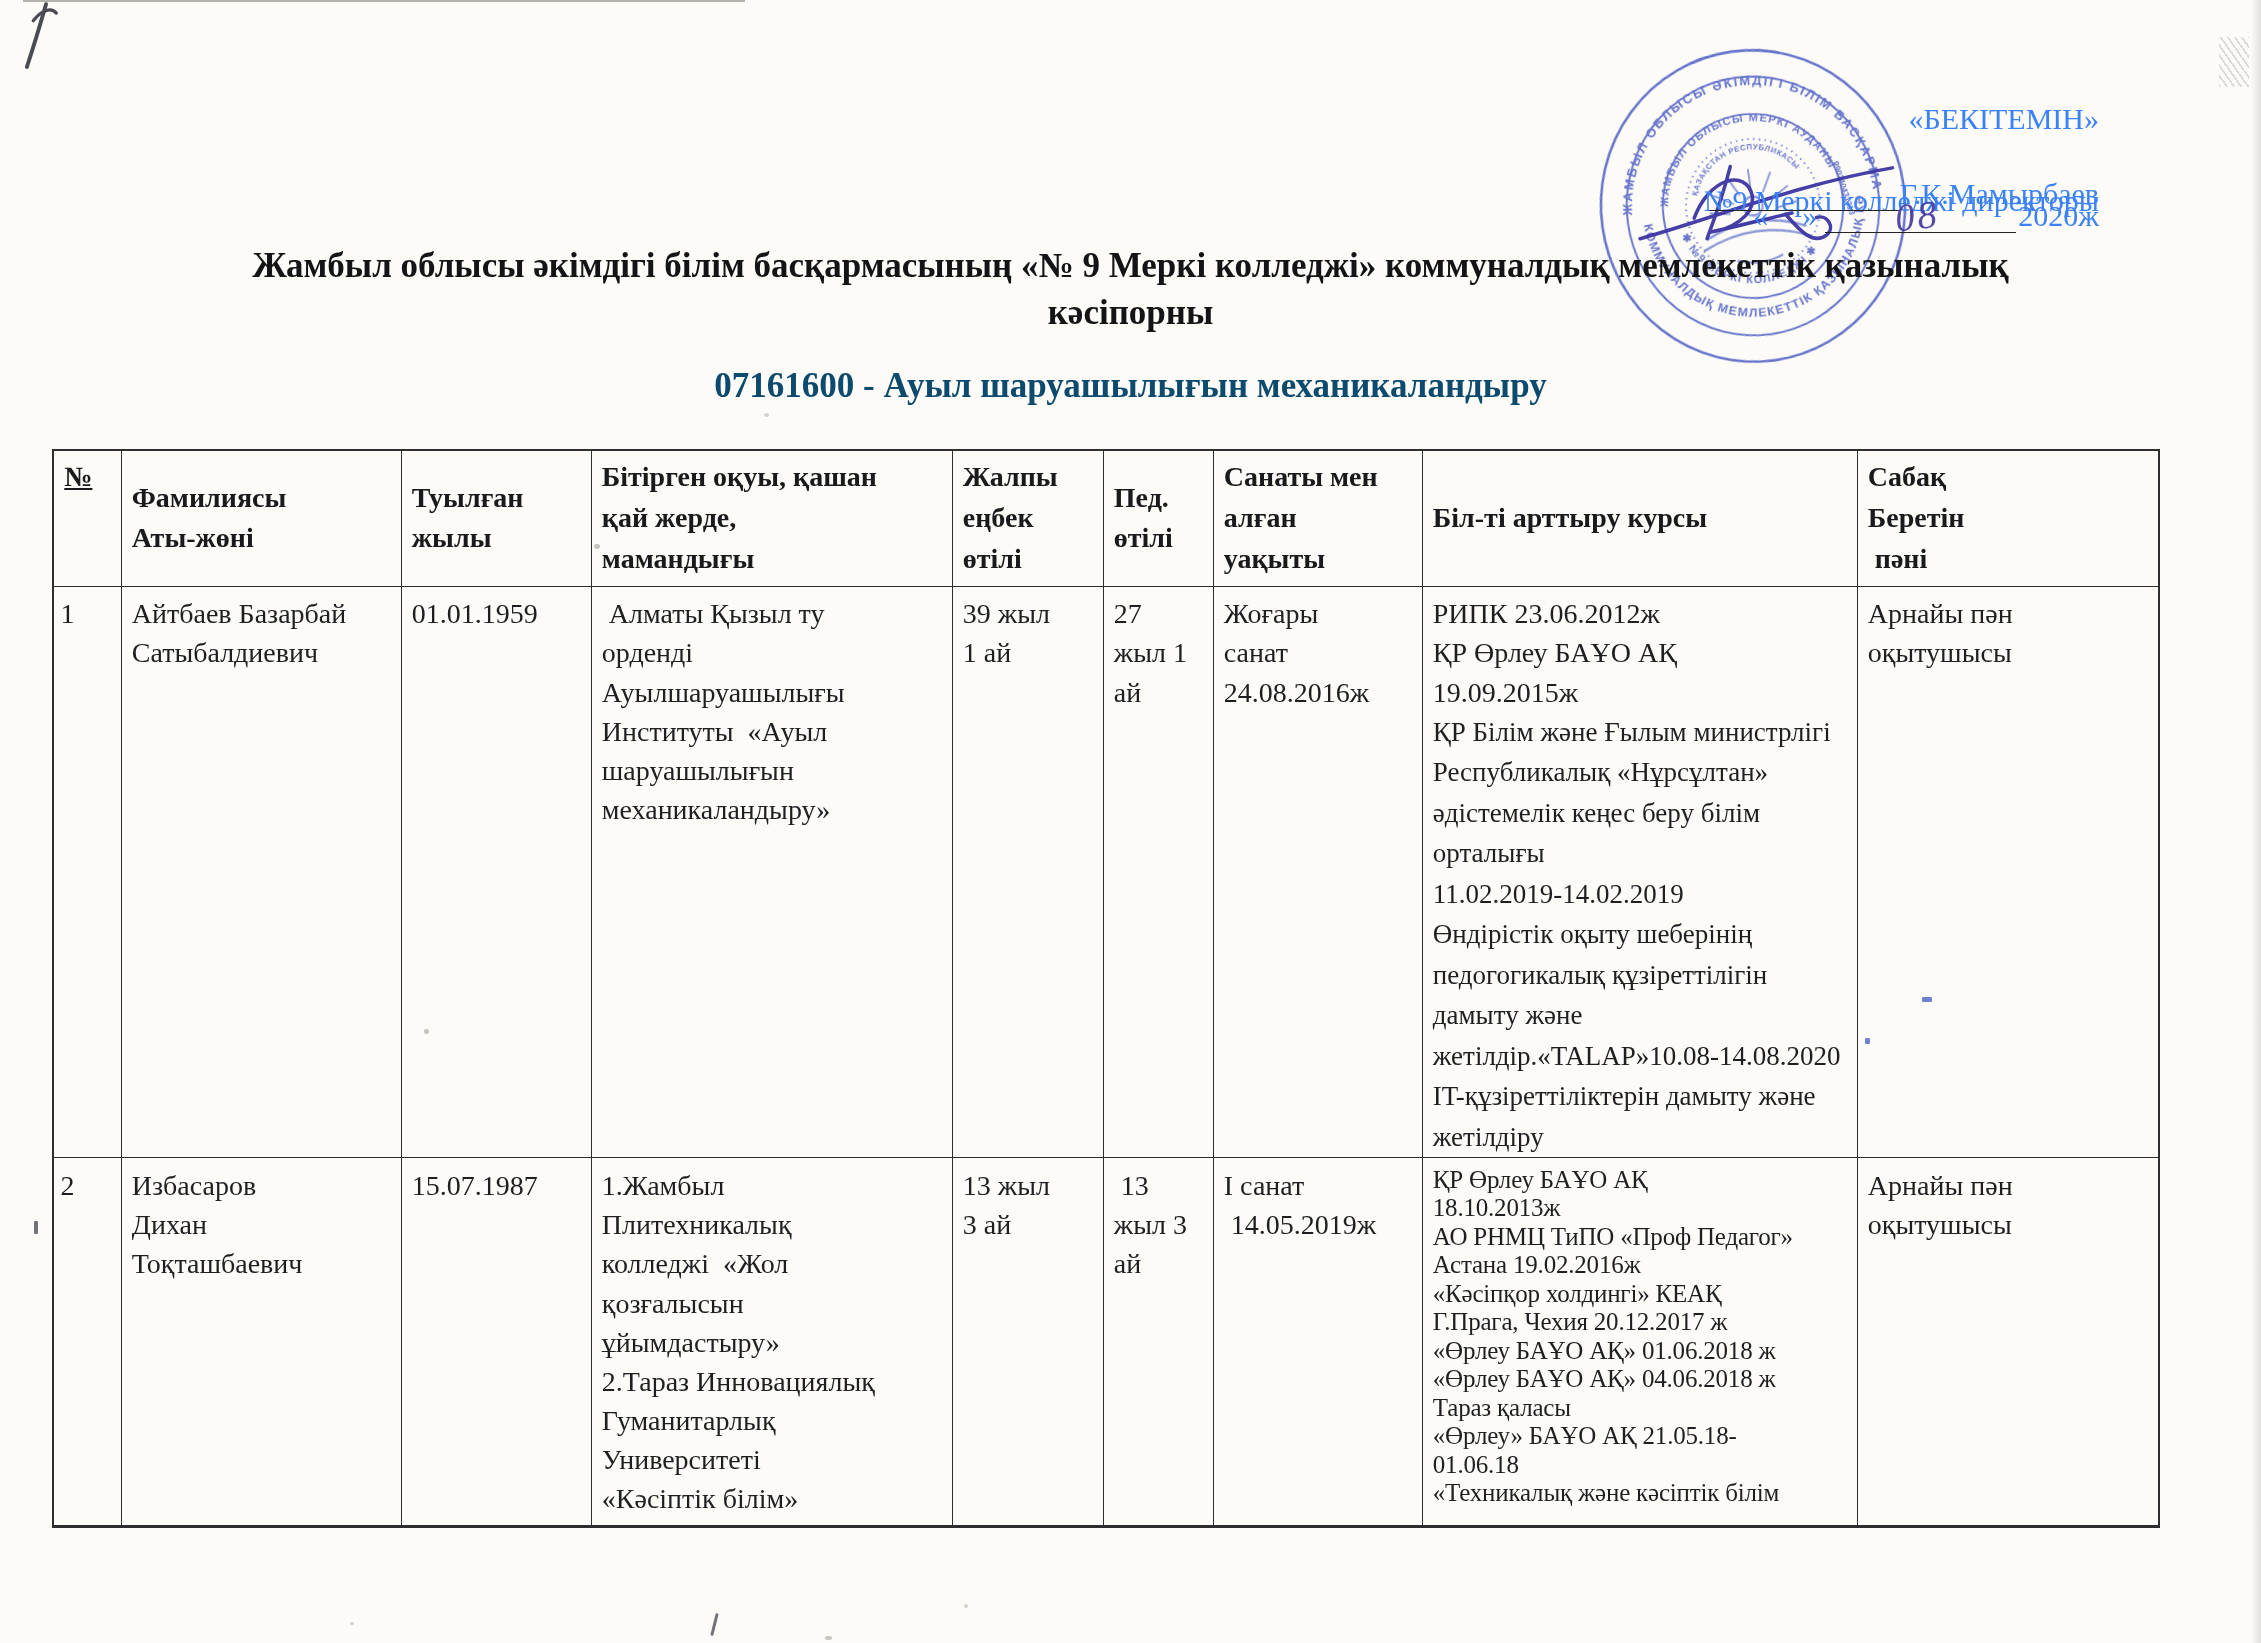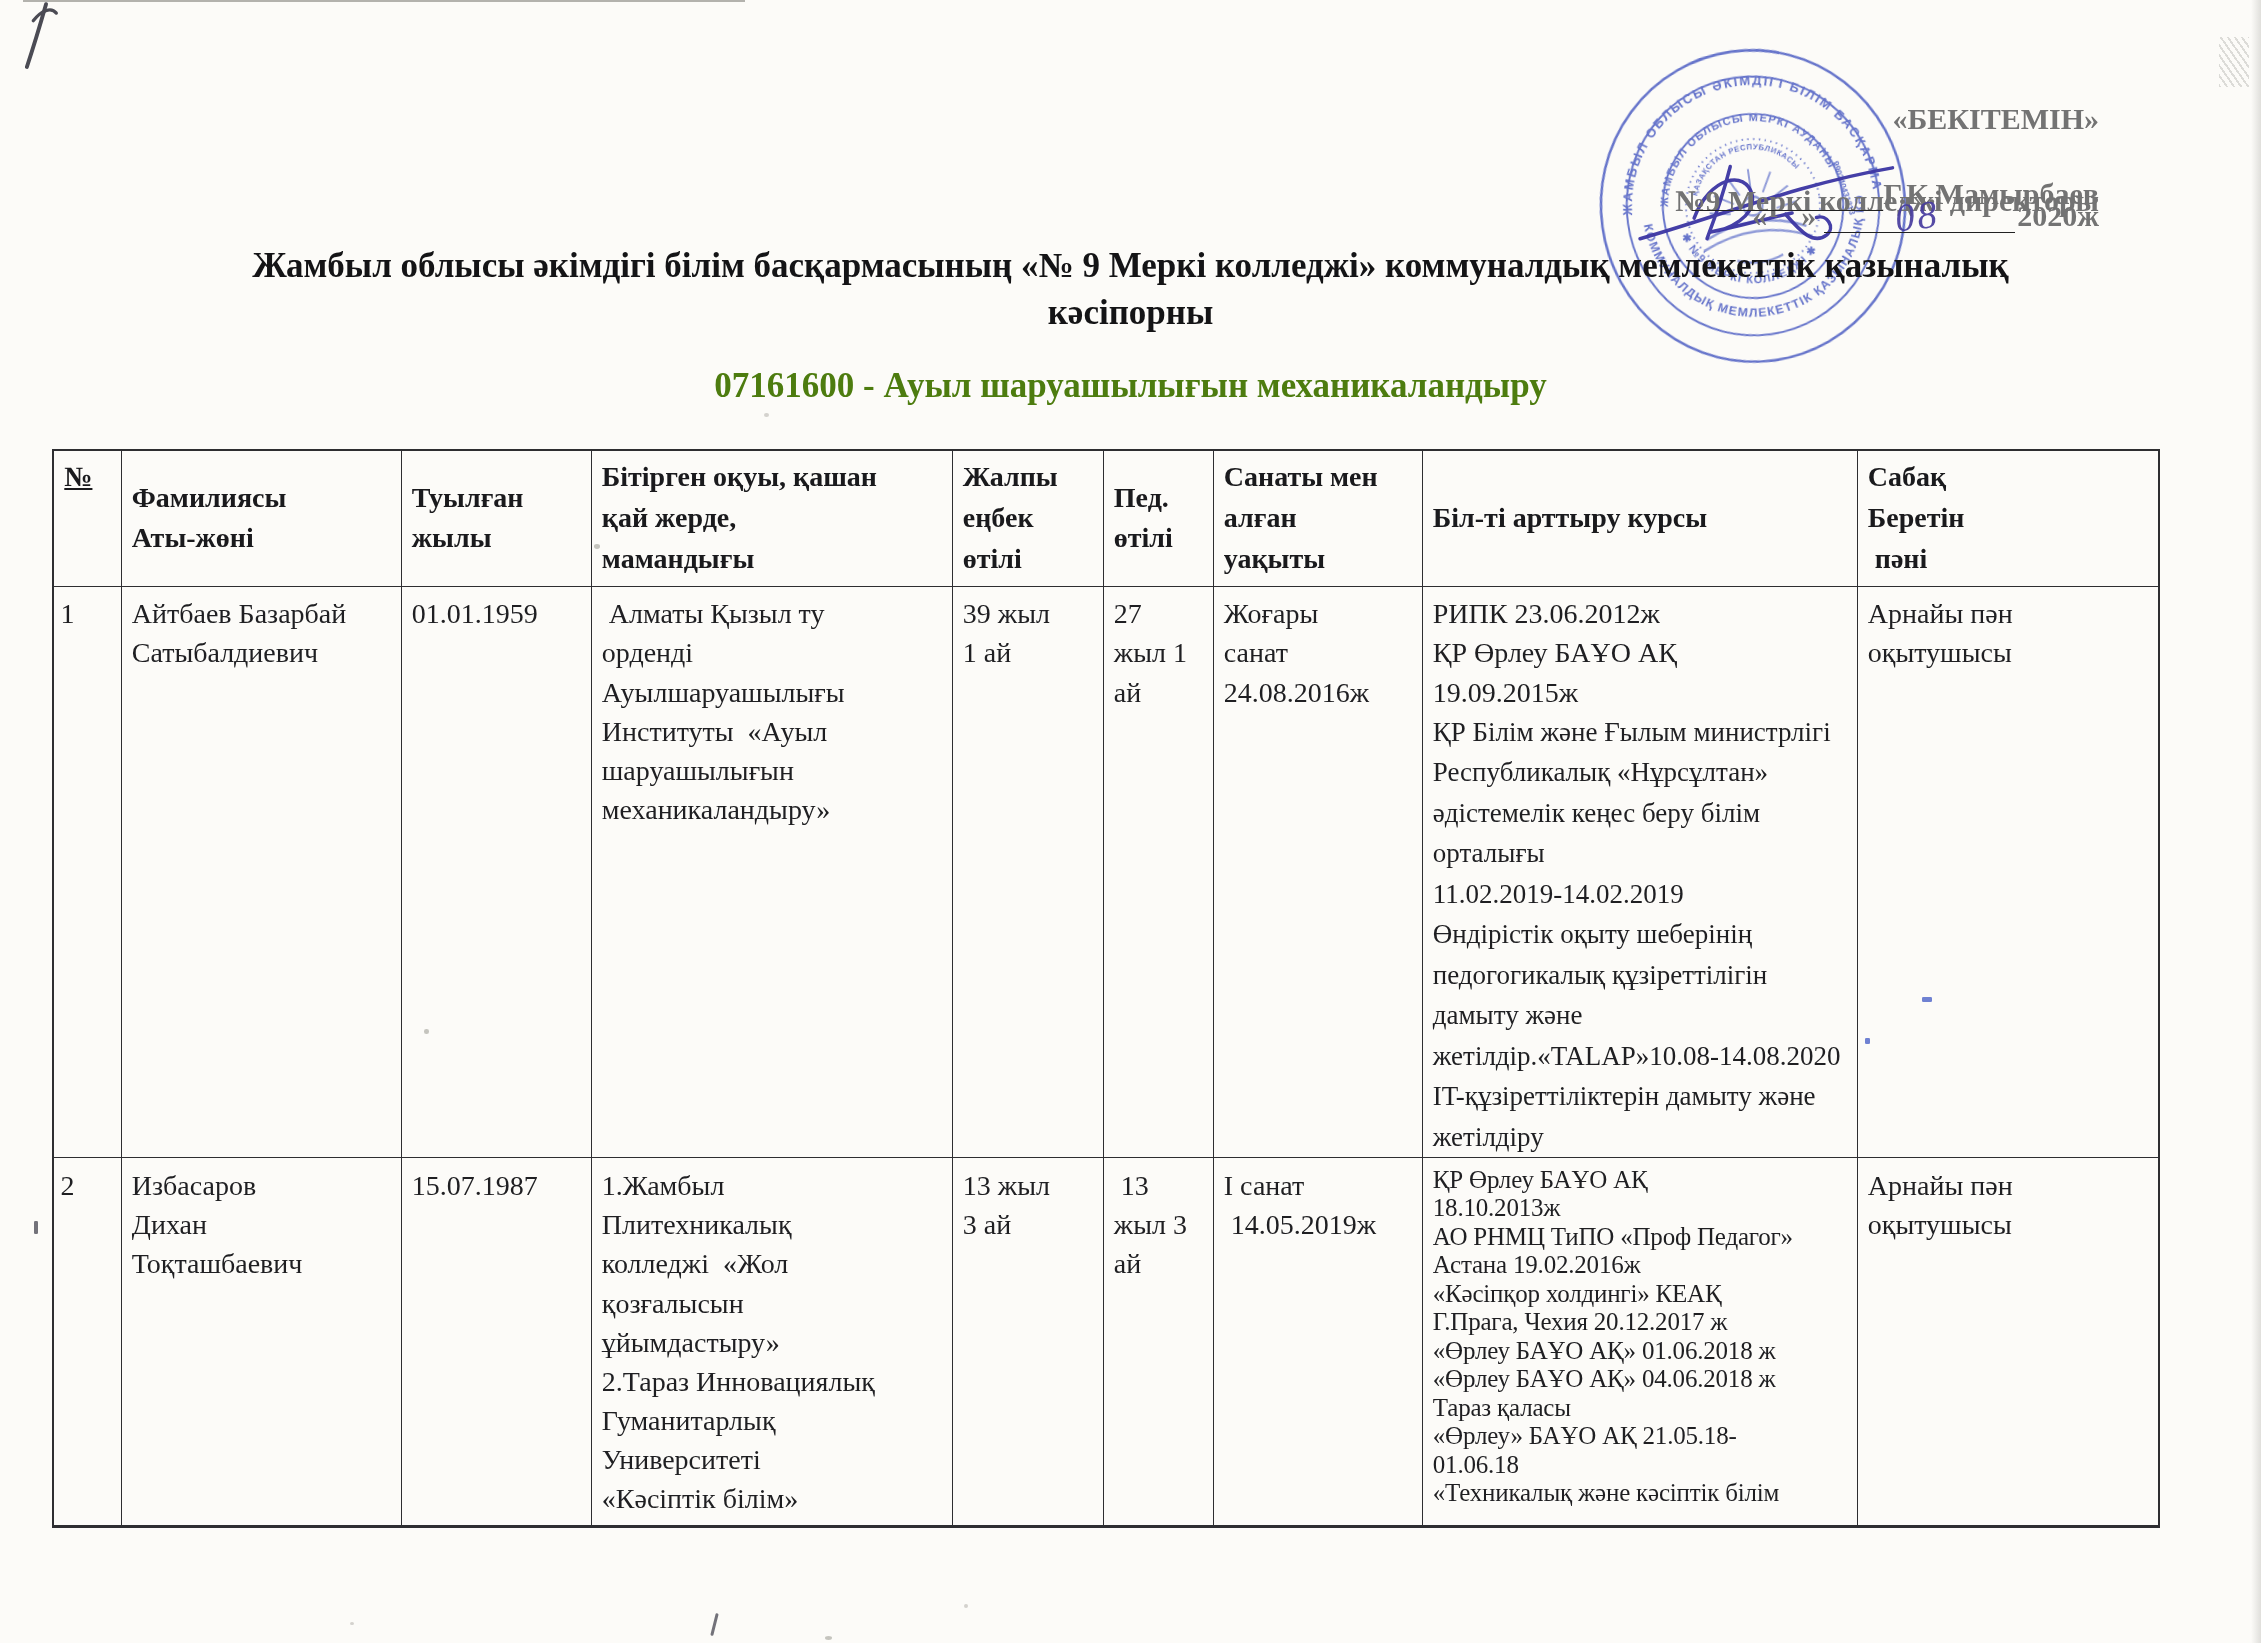--- a/index.html
+++ b/index.html
@@ -12,34 +12,34 @@
   
   .top-edge-line { position:absolute; top:0; left:23px; width:722px; height:1.9px; background:#77766f; opacity:.55; }
   .right-smudge { position:absolute; top:0; right:0; width:10.3px; height:100%;
     background:linear-gradient(to left, rgba(110,110,104,.20), rgba(110,110,104,0)); }
   .corner-hatch { position:absolute; top:37px; right:11.6px; width:30px; height:50px; opacity:.28;
     background:repeating-linear-gradient(55deg,#8a8a84 0 1.9px,transparent 1.9px 5.8px); }
   .speck { position:absolute; background:#98978e; border-radius:50%; opacity:.55; }
   .speck.blue { background:#4b63c8; opacity:.8; border-radius:1.3px; }
   .penmark { position:absolute; background:#50505a; opacity:.8; border-radius:1.3px; }
   
-  .approve-line { position:absolute; right:162px; font-weight:bold; font-size:30px; white-space:nowrap; color:#737373; }
+  .approve-line { position:absolute; right:162px; font-weight:normal; font-size:30px; white-space:nowrap; color:#3b82f6; }
   .sig-underline { display:inline-block; width:191px; height:28px; border-bottom:1.9px solid #222; vertical-align:bottom; }
   .date-underline { display:inline-block; width:191px; height:28px; border-bottom:1.9px solid #222; vertical-align:bottom; }
   .q-gap { display:inline-block; width:34px; }
   .yr { margin-left:2.6px; }
   .handwritten-month {
     position:absolute; left:1895px; top:193px; font-size:39px; font-style:italic;
     color:#473c9f; transform:rotate(-7deg); opacity:.92; letter-spacing:2.6px;
   }
   
   .doc-title { position:absolute; top:242px; left:0; width:2261px; text-align:center;
     font-weight:bold; font-size:35px; line-height:47px; color:#141416; }
   .doc-subtitle { position:absolute; top:366px; left:0; width:2261px; text-align:center;
-    font-weight:bold; font-size:35px; color:#4d7c0f; }
+    font-weight:bold; font-size:35px; color:#0c4a6e; }
   
   .stamp { position:absolute; left:1592px; top:45px; opacity:.84; transform:rotate(-8deg); filter:blur(0.3px); }
   .signature { position:absolute; left:1632px; top:155px; opacity:.95; }
   .corner-pen { position:absolute; left:5.2px; top:0; }
   
   .doc-table { position:absolute; left:52px; top:449px; width:2107px;
     border-collapse:collapse; table-layout:fixed; }
   .doc-table, .doc-table th, .doc-table td { border:1.9px solid #2e2e31; }
   .doc-table { border-width:2.6px; border-bottom-width:3.9px; }
   .doc-table th { font-size:28px; font-weight:bold; text-align:left; vertical-align:middle;

